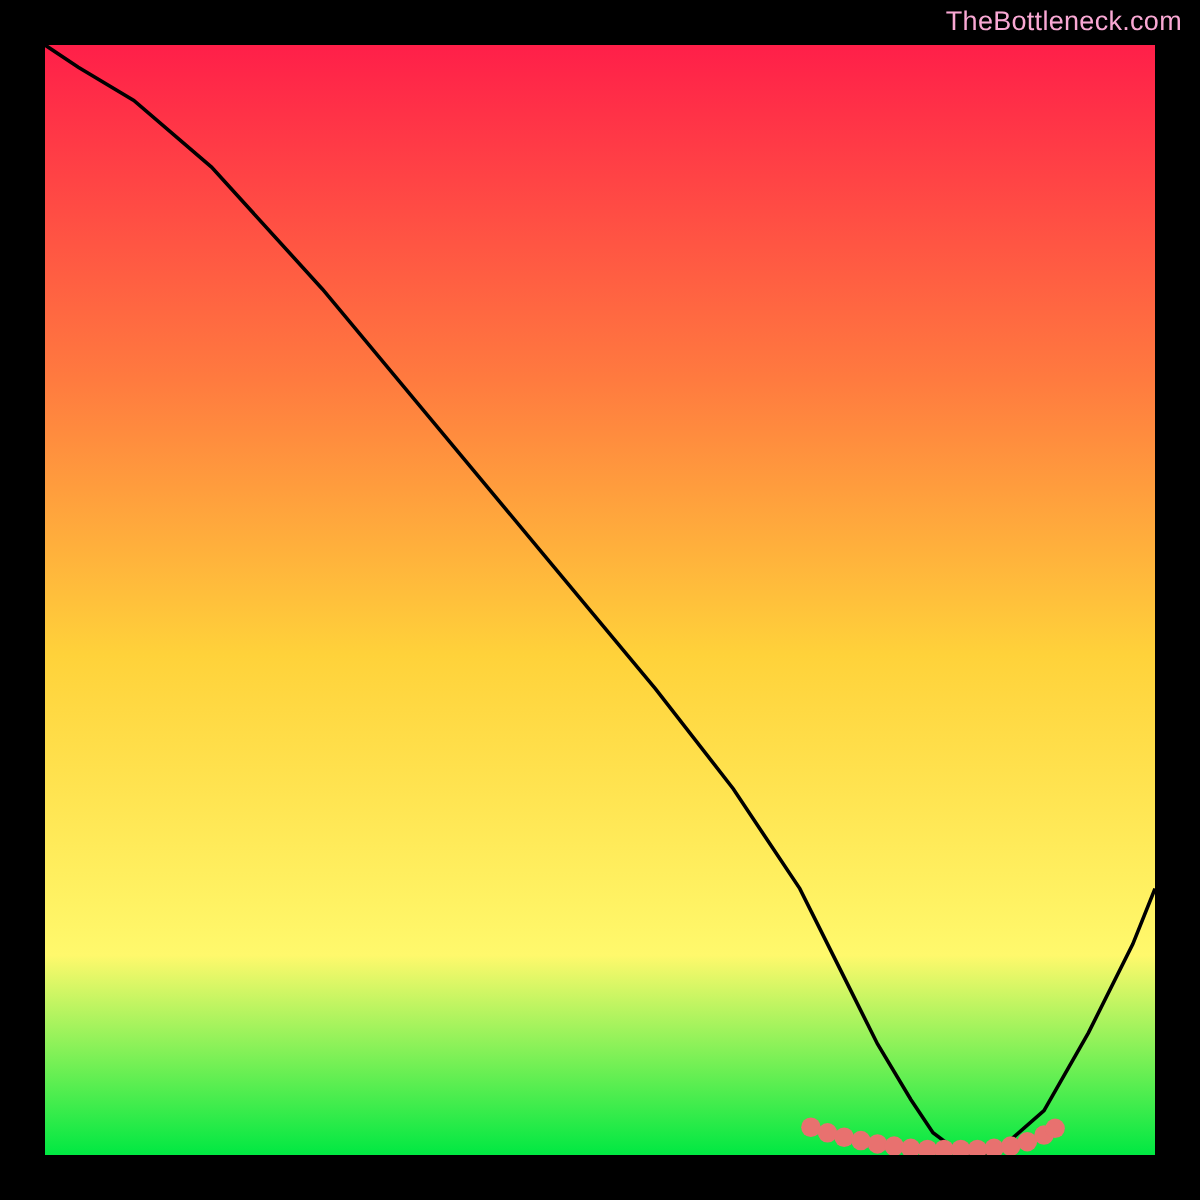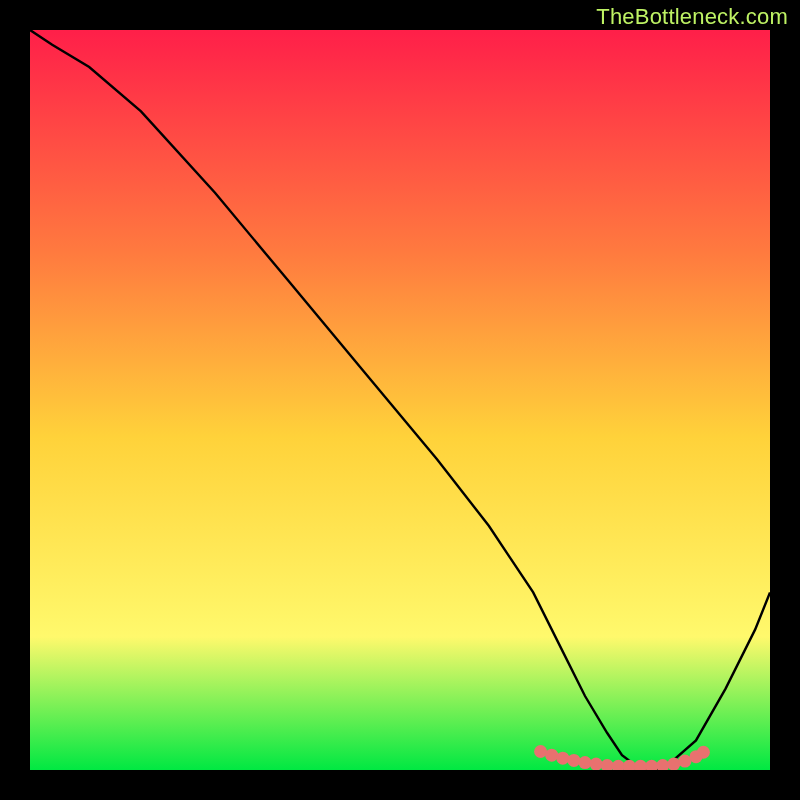--- a/index.html
+++ b/index.html
@@ -16,22 +16,22 @@
     top: 0;
     left: 0;
     width: 800px;
     height: 800px;
     background: #000;
   }
   .attribution {
     position: absolute;
     top: 4px;
     right: 12px;
-    color: #bef264;
-    font-size: 22px;
+    color: #f9a8d4;
+    font-size: 18px;
     font-weight: 500;
     letter-spacing: 0.2px;
   }
   svg {
     position: absolute;
     top: 30px;
     left: 30px;
   }
 </style>
 </head>

